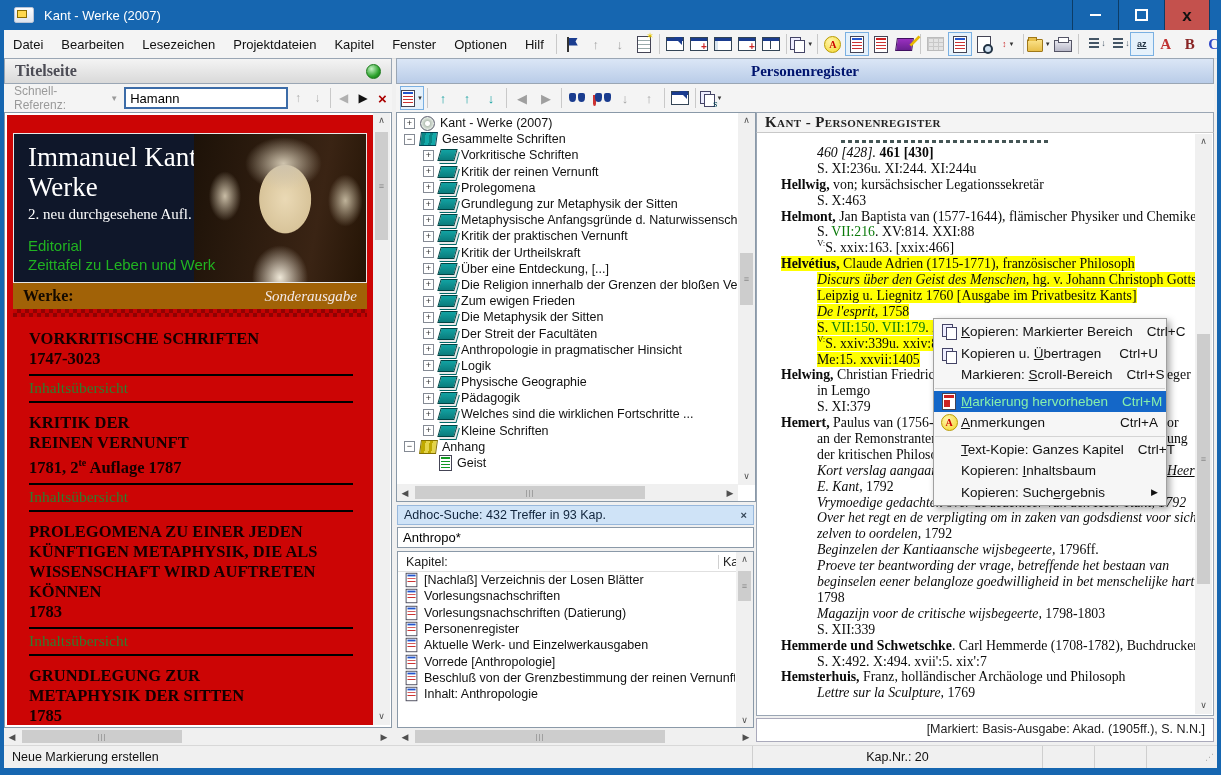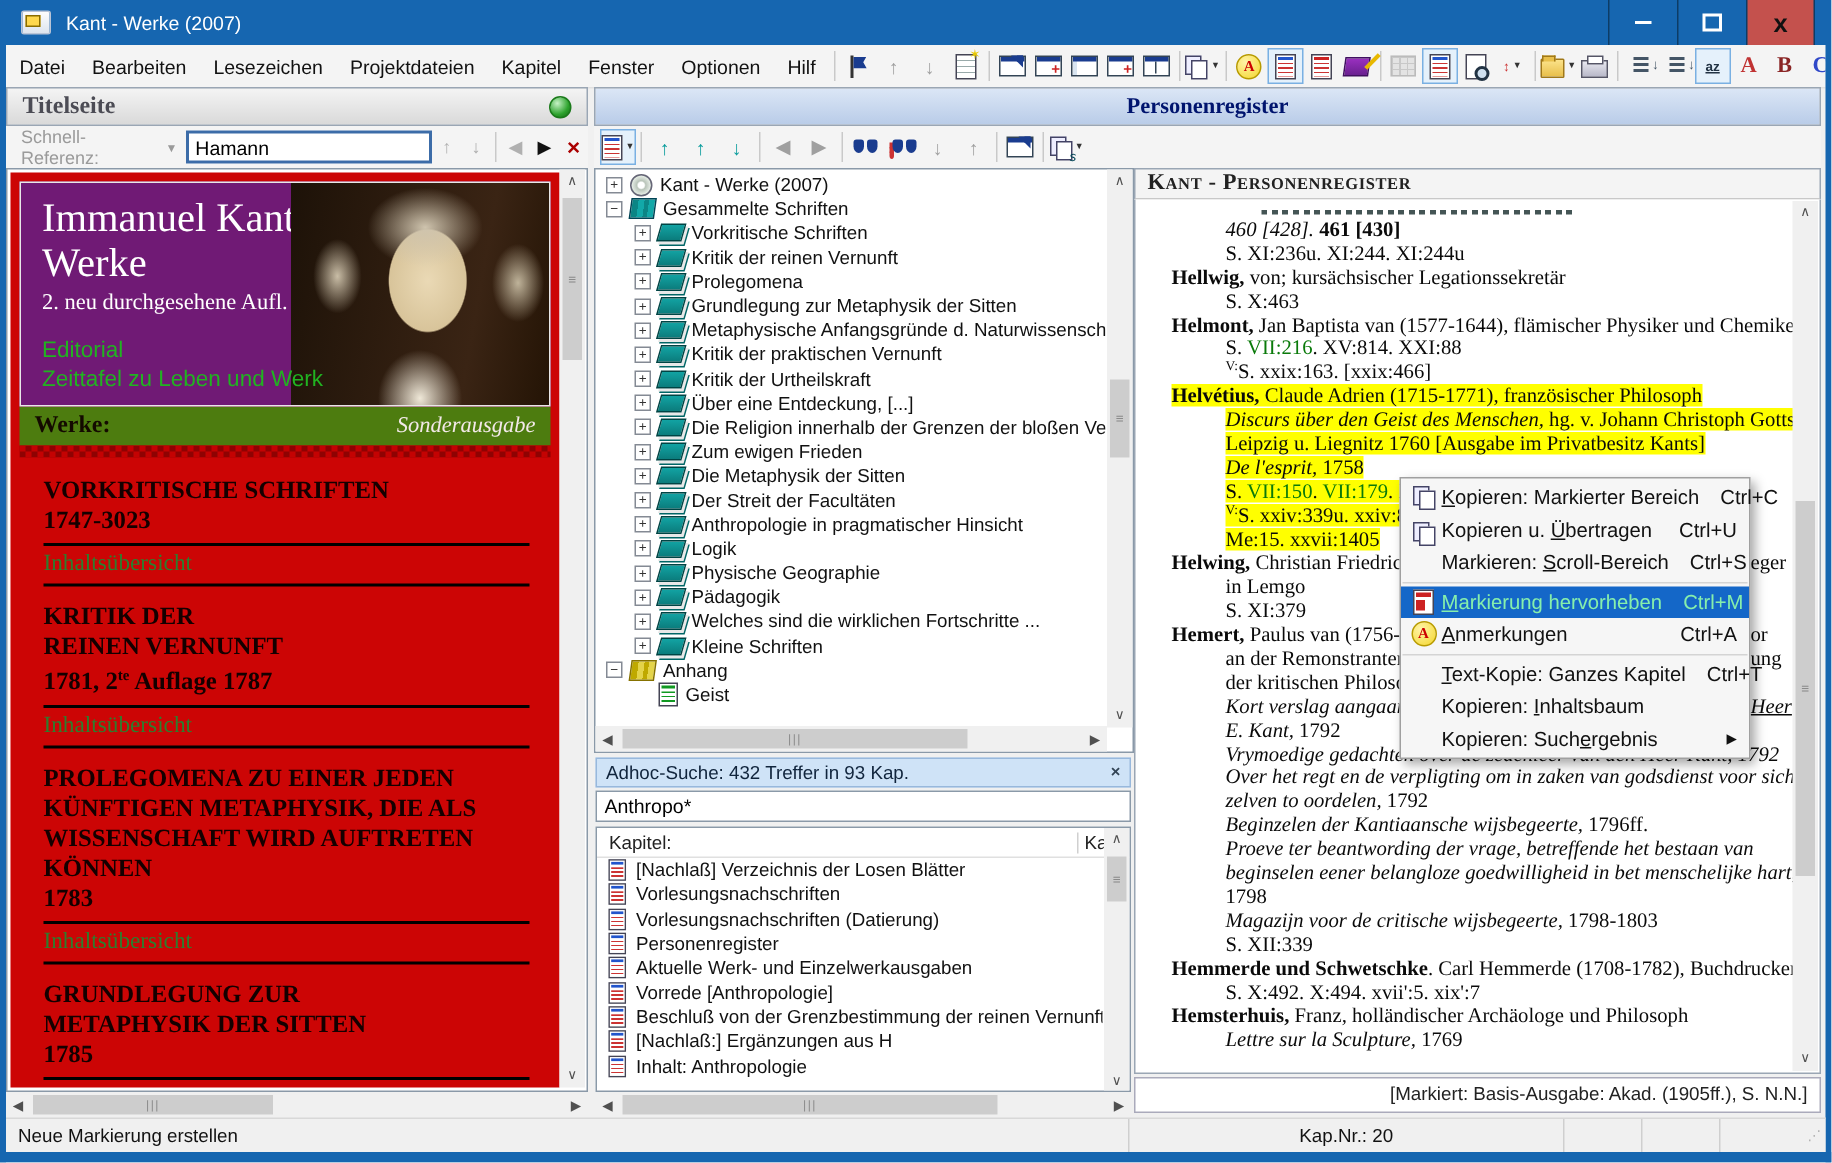--- a/index.html
+++ b/index.html
@@ -87,34 +87,34 @@
   
   .quickbar{position:absolute;left:4px;top:84px;width:388px;height:28px;background:#f4f4f4;display:flex;align-items:center;border-bottom:1px solid #e0e0e0}
   .q-label{color:#9a9a9a;font-size:12px;margin-left:10px}
   .q-drop{color:#9a9a9a;font-size:8px;margin:0 6px 0 4px}
   .q-input{width:152px;height:18px;border:2px solid #3c6ca8;font-size:13px;padding:0 4px;font-family:inherit}
   .q-ic{width:20px;text-align:center;font-weight:bold;font-size:12px}
   .q-ic.dis{color:#b0b0b0}
   
   .bookpanel{position:absolute;left:4px;top:112px;width:388px;height:616px;background:#fff;border:1px solid #8a99a8;box-sizing:border-box}
   .bookred{position:absolute;left:2px;top:2px;width:366px;height:610px;background:#cc0505;overflow:hidden}
-  .cover{position:relative;margin:6px 6px 0 6px;height:148px;background:#701a75;border:1px solid #e8e8e8;overflow:hidden}
+  .cover{position:relative;margin:18px 6px 0 6px;height:148px;background:#0f172a;border:1px solid #e8e8e8;overflow:hidden}
   .portrait{position:absolute;right:0;top:0;width:172px;height:100%;
     background:
       radial-gradient(ellipse 26px 40px at 18% 42%,#c9bda6 0%,rgba(201,189,166,0) 62%),
       radial-gradient(ellipse 28px 42px at 88% 45%,#bfb39a 0%,rgba(191,179,154,0) 62%),
       radial-gradient(ellipse 58px 40px at 52% 20%,#cfc4ae 0%,rgba(207,196,174,0) 66%),
       radial-gradient(ellipse 44px 58px at 53% 44%,#ead9b5 0%,#d8c49a 58%,rgba(216,196,154,0) 60%),
       radial-gradient(ellipse 40px 46px at 50% 97%,#efe8d8 0%,rgba(239,232,216,0) 70%),
       linear-gradient(100deg,#1d1208,#3a2414 70%,#241405)}
   .cover-title{color:#fff;font-family:"Liberation Serif",serif;font-size:27px;line-height:30px;margin:8px 0 0 14px}
   .cover-sub{color:#fff;font-family:"Liberation Serif",serif;font-size:15px;margin:4px 0 0 14px}
   .cover-links{position:absolute;left:14px;bottom:8px;line-height:19px}
   .cover-link{color:#21b321;font-size:15px;display:block}
-  .band{height:26px;background:#4d7c0f;display:flex;align-items:center;padding:0 10px;font-family:"Liberation Serif",serif;margin:0 6px}
+  .band{height:26px;background:#a16207;display:flex;align-items:center;padding:0 10px;font-family:"Liberation Serif",serif;margin:0 6px}
   .band-left{font-weight:bold;color:#140a00;font-size:16px}
   .band-right{margin-left:auto;color:#f3e9e9;font-style:italic;font-size:15px}
   .checker{height:8px;margin:0 6px;background:repeating-conic-gradient(#8f0202 0% 25%,#c40202 0% 50%) 0 0/8px 8px}
   .works{padding:2px 20px 0 22px;font-family:"Liberation Serif",serif}
   .work{margin-top:10px}
   .wtitle{border-bottom:2px solid #000;padding-bottom:5px}
   .wline{font-weight:bold;font-size:16.5px;line-height:20px;color:#140000}
   .wline sup{font-size:10px}
   .wlink{color:#2e7d2e;font-size:15.5px;padding:3px 0 4px;border-bottom:2px solid #000}
   
@@ -619,24 +619,20 @@
         <span class="doc-li"></span>
         <span>Aktuelle Werk- und Einzelwerkausgaben</span>
       </div>
       <div class="crow">
         <span class="doc-li"></span>
         <span>Vorrede [Anthropologie]</span>
       </div>
       <div class="crow">
         <span class="doc-li"></span>
         <span>Beschluß von der Grenzbestimmung der reinen Vernunft. ...</span>
-      </div>
-      <div class="crow">
-        <span class="doc-li"></span>
-        <span>[Nachlaß:] Ergänzungen aus H</span>
       </div>
       <div class="crow">
         <span class="doc-li"></span>
         <span>Inhalt: Anthropologie</span>
       </div>
     </div>
   <div class="sb sb-v" style="right:0;top:0;height:177px">
     <div class="arr">∧</div>
     <div class="thumb" style="top:19px;height:30px;line-height:30px">≡</div>
     <div class="arr" style="position:absolute;bottom:0;left:0;right:0">∨</div>

